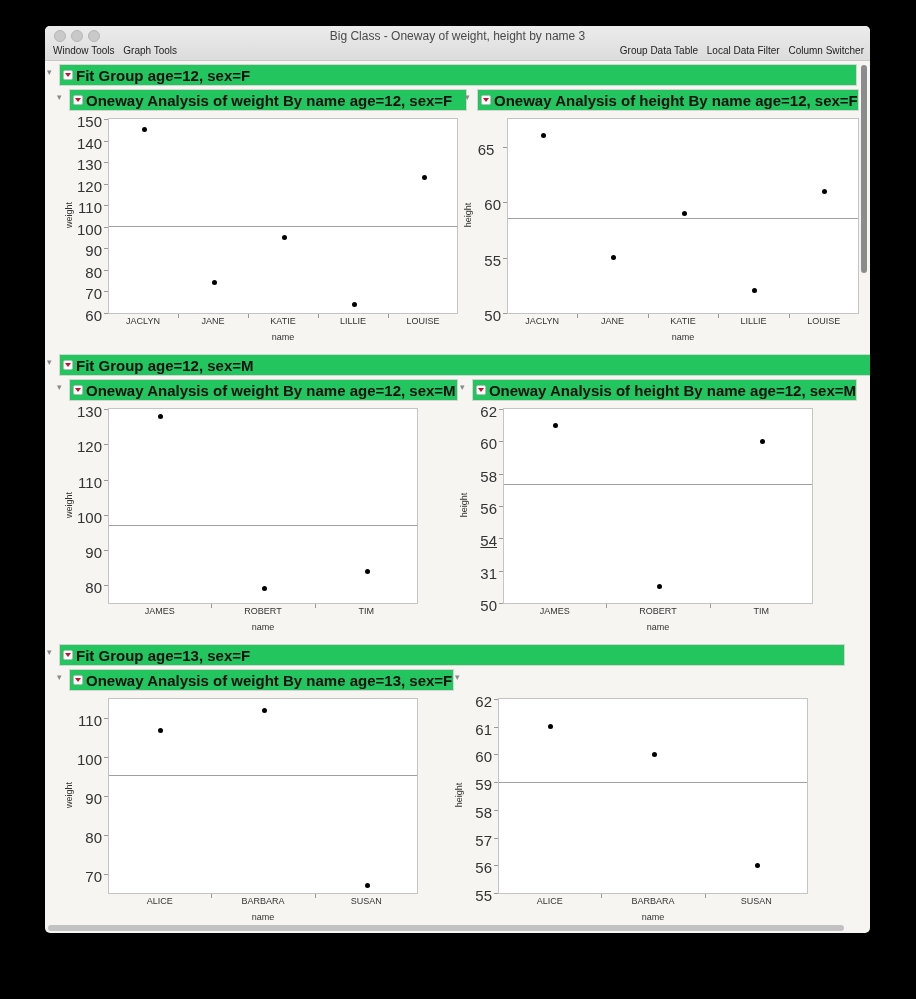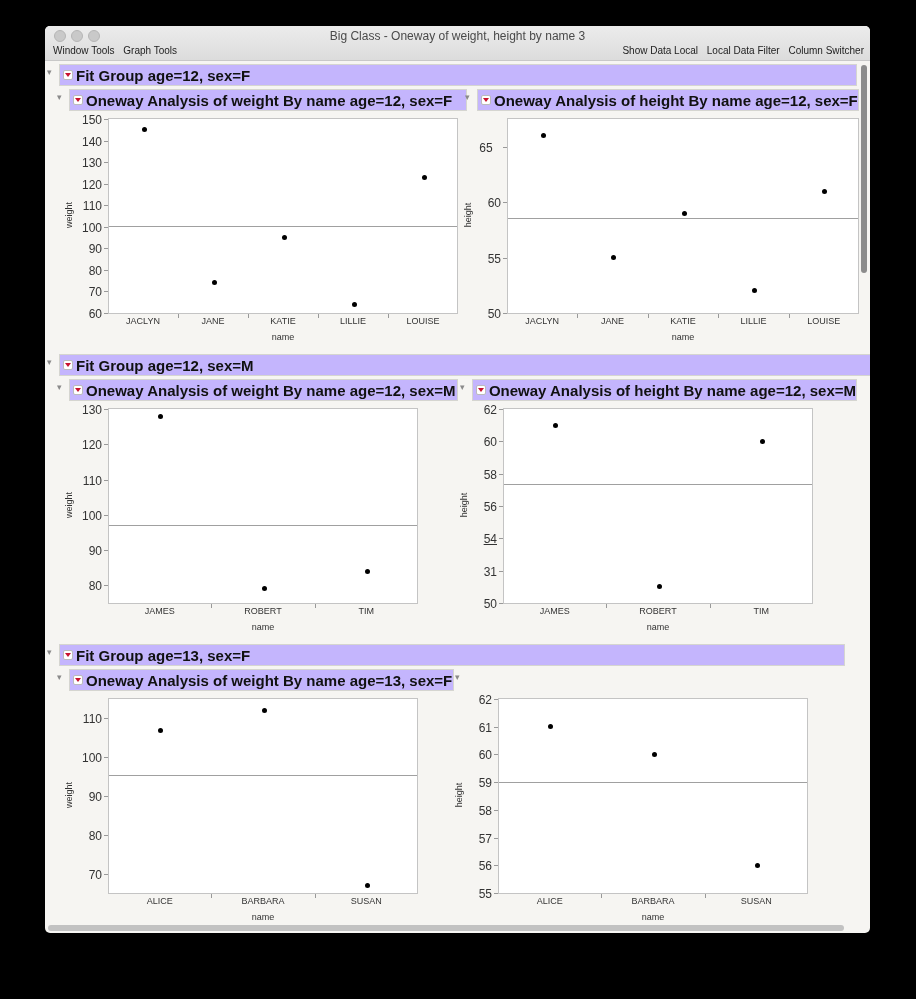--- a/index.html
+++ b/index.html
@@ -10,30 +10,30 @@
   .titlebar { position:absolute; left:0; top:0; width:100%; height:34px;
               background:linear-gradient(#ececec,#dcdcdc); border-bottom:1px solid #c8c8c8; }
   .traffic { position:absolute; top:4px; width:12px; height:12px; border-radius:50%; background:#c9c9c9; border:1px solid #b5b5b5; box-sizing:border-box; }
   .title { position:absolute; left:0; right:0; top:3px; text-align:center; font-size:12px; color:#4a4a4a; }
   .menu-left { position:absolute; left:8px; top:19px; font-size:10px; color:#222; }
   .menu-right { position:absolute; right:6px; top:19px; font-size:10px; color:#222; }
   .menu-left span, .menu-right span { margin-right:6px; }
   .menu-right span:last-child { margin-right:0; }
   .content { position:absolute; left:0; top:35px; width:812px; height:862px; }
   .disclosure { position:absolute; font-size:9px; color:#8a8a8a; }
-  .hdr { position:absolute; background:#c4b5fd; border:1px solid #d5d5d0; box-sizing:border-box; display:flex; align-items:center; }
+  .hdr { position:absolute; background:#22c55e; border:1px solid #d5d5d0; box-sizing:border-box; display:flex; align-items:center; }
   .redbtn { width:10px; height:10px; background:#fff; border:1px solid #bbb; border-radius:2px; margin:0 3px 0 3px; position:relative; box-sizing:border-box; }
   .redbtn::after { content:""; position:absolute; left:1px; top:2px; border-left:3px solid transparent; border-right:3px solid transparent; border-top:4px solid #c8102e; }
   .hdr-text { font-weight:bold; color:#111; white-space:nowrap; }
   .grp .hdr-text { font-size:15px; }
   .sub .hdr-text { font-size:15px; }
   .plot { position:absolute; background:#fff; border:1px solid #c4c4c4; box-sizing:border-box; }
   .meanline { position:absolute; left:0; right:0; height:0; border-top:1.5px solid #a0a0a0; }
   .pt { position:absolute; width:5px; height:5px; background:#000; border-radius:50%; margin-left:-2.5px; margin-top:-2.5px; }
-  .ytick { position:absolute; font-size:12px; color:#333; text-align:right; width:30px; }
+  .ytick { position:absolute; font-size:15px; color:#333; text-align:right; width:30px; }
   .ytickmark { position:absolute; width:4px; height:0; border-top:1px solid #999; }
   .xtick { position:absolute; font-size:9px; color:#333; text-align:center; width:80px; margin-left:-40px; }
   .xsep { position:absolute; width:0; height:4px; border-left:1px solid #999; }
   .xlabel { position:absolute; font-size:9px; color:#333; text-align:center; width:60px; margin-left:-30px; }
   .ylabel { position:absolute; font-size:9px; color:#333; transform:rotate(-90deg); transform-origin:center center; width:50px; text-align:center; }
   .vscroll { position:absolute; right:2px; top:37px; width:8px; height:873px; }
   .vthumb { position:absolute; left:1px; top:2px; width:6px; height:208px; background:#8c8c8c; border-radius:3px; }
   .hscroll { position:absolute; left:3px; bottom:2px; width:796px; height:6px; background:#c2c2c2; border-radius:3px; }
 </style>
 </head>
@@ -43,21 +43,21 @@
   <div class="titlebar">
     <div class="traffic" style="left:9px"></div>
     <div class="traffic" style="left:26px"></div>
     <div class="traffic" style="left:43px"></div>
     <div class="title">Big Class - Oneway of weight, height by name 3</div>
     <div class="menu-left">
       <span>Window Tools</span>
       <span>Graph Tools</span>
     </div>
     <div class="menu-right">
-      <span>Show Data Local</span>
+      <span>Group Data Table</span>
       <span>Local Data Filter</span>
       <span>Column Switcher</span>
     </div>
   </div>
 
   <div class="content" id="content">
       <div style="position: absolute; left: 0px; top: 3px; width: 812px; height: 290px;">
         <div class="disclosure" style="left: 2px; top: 3px;">▾</div>
         <div class="hdr grp" style="left: 14px; top: 0px; width: 798px; height: 22px;">
           <span class="redbtn"></span>

